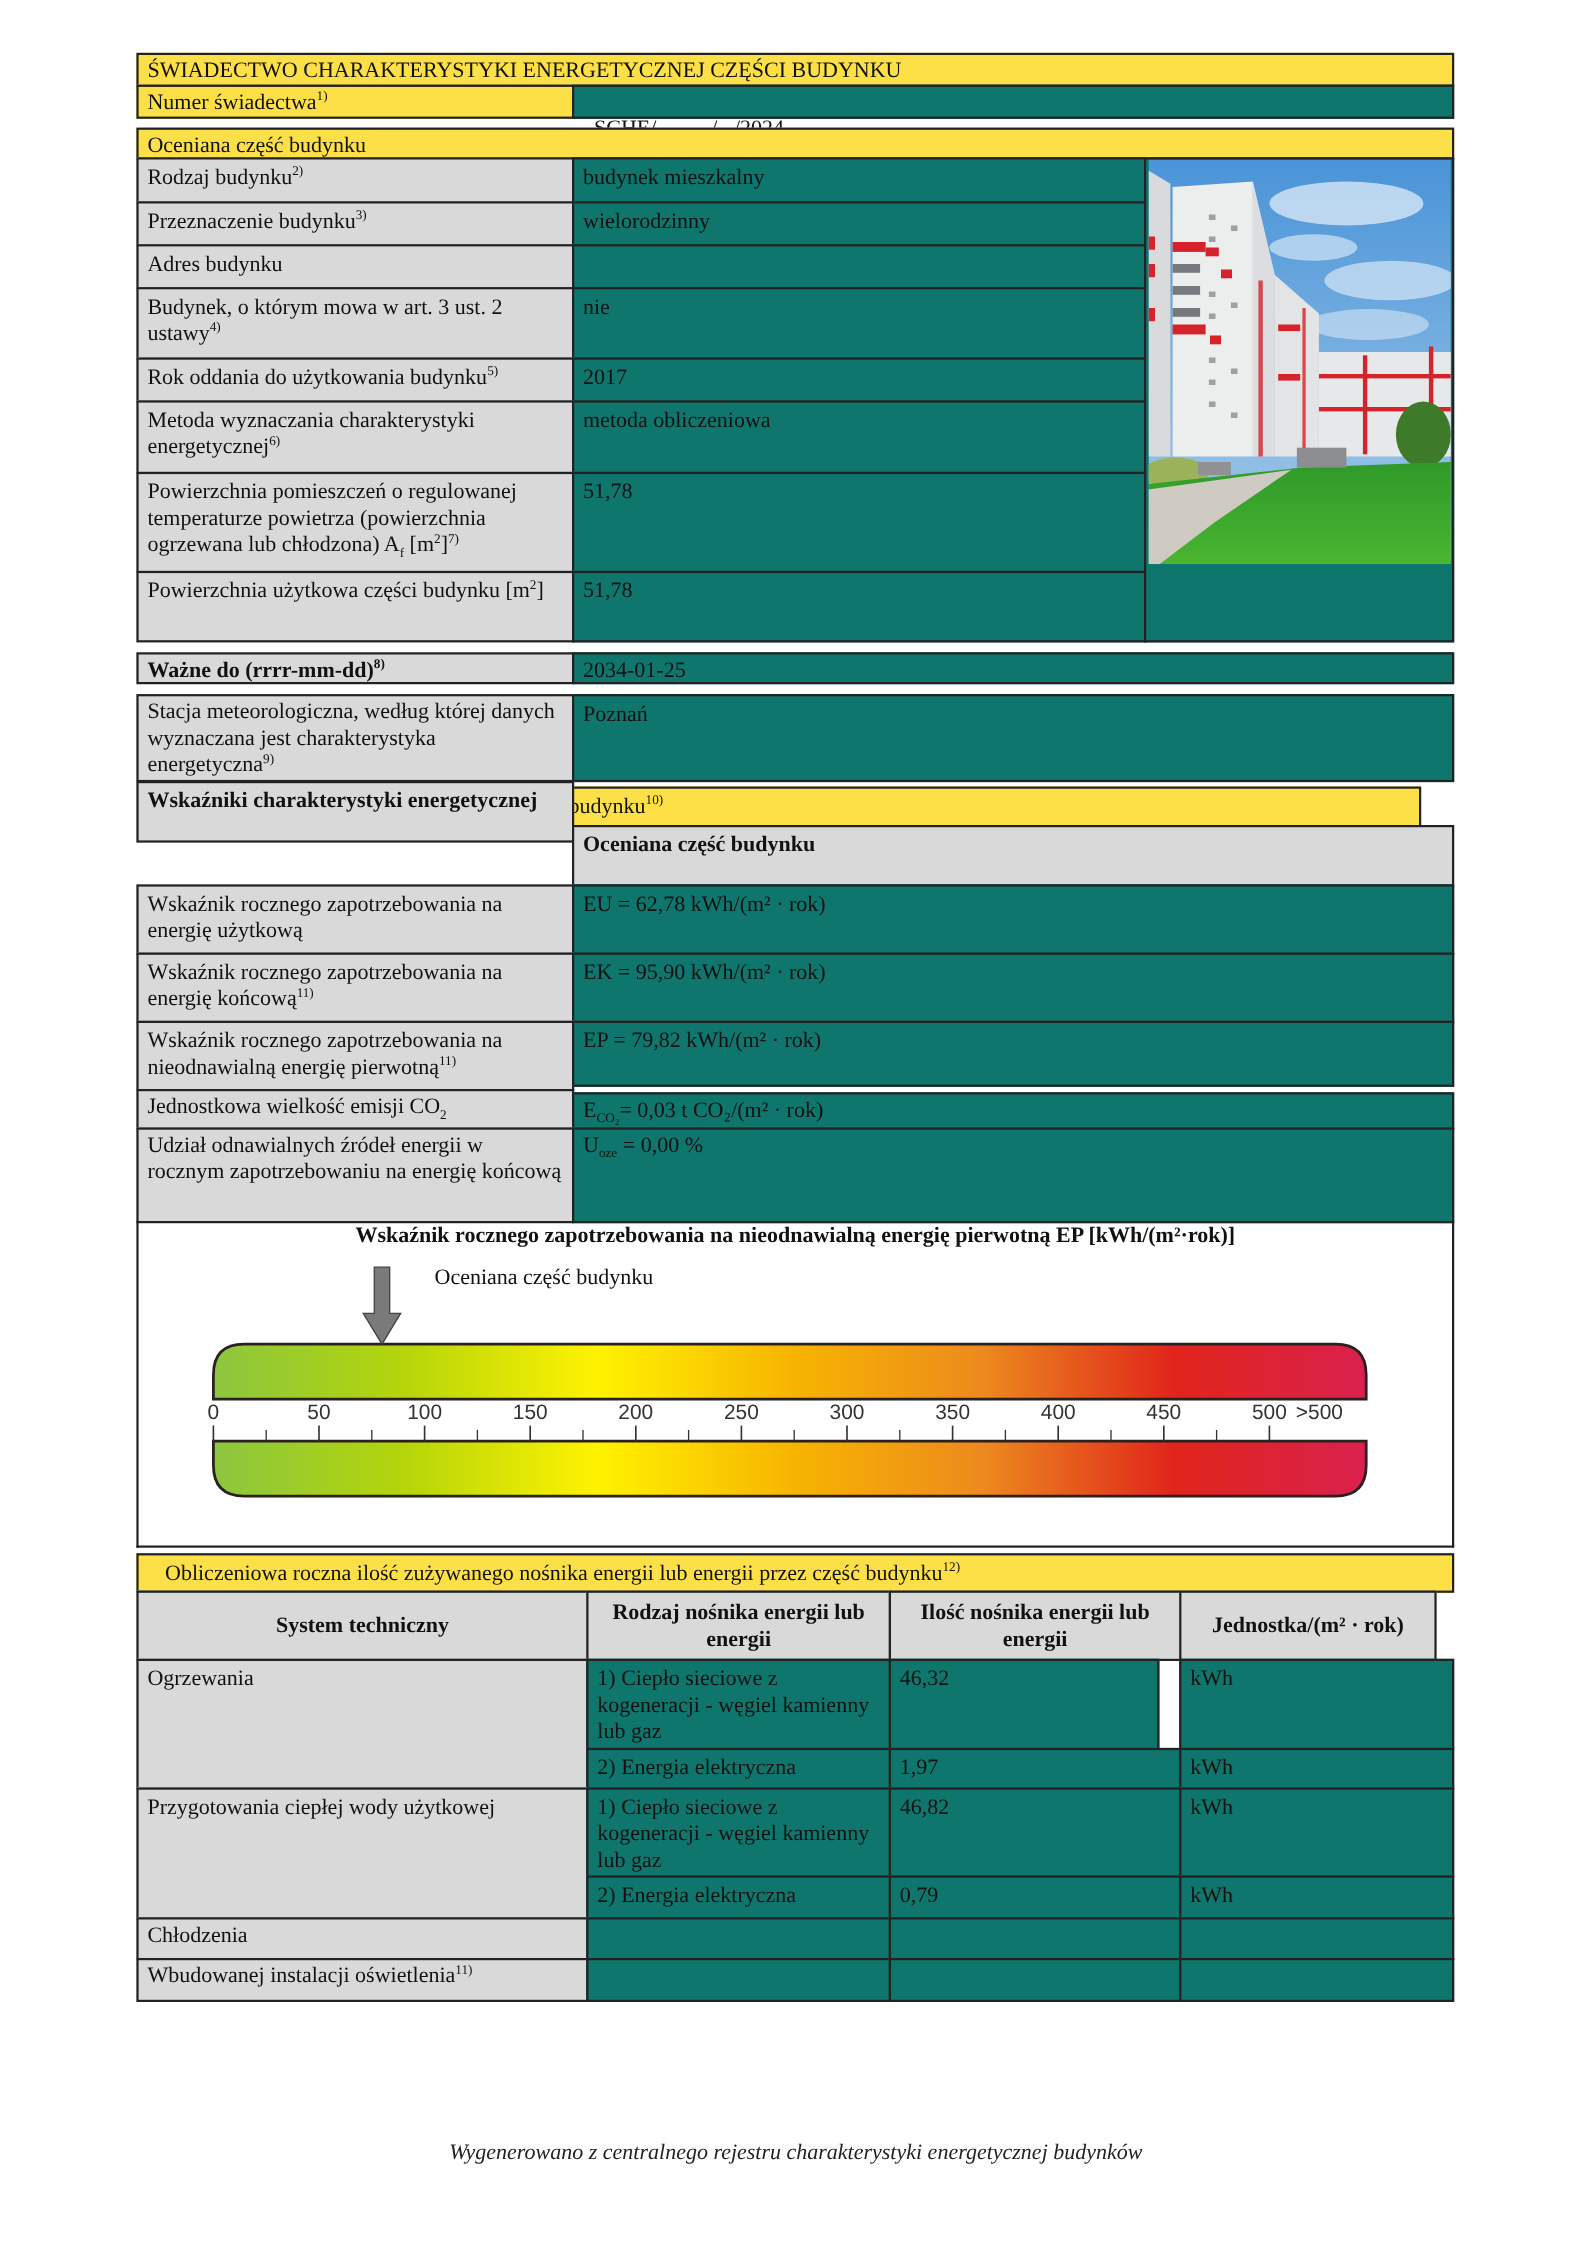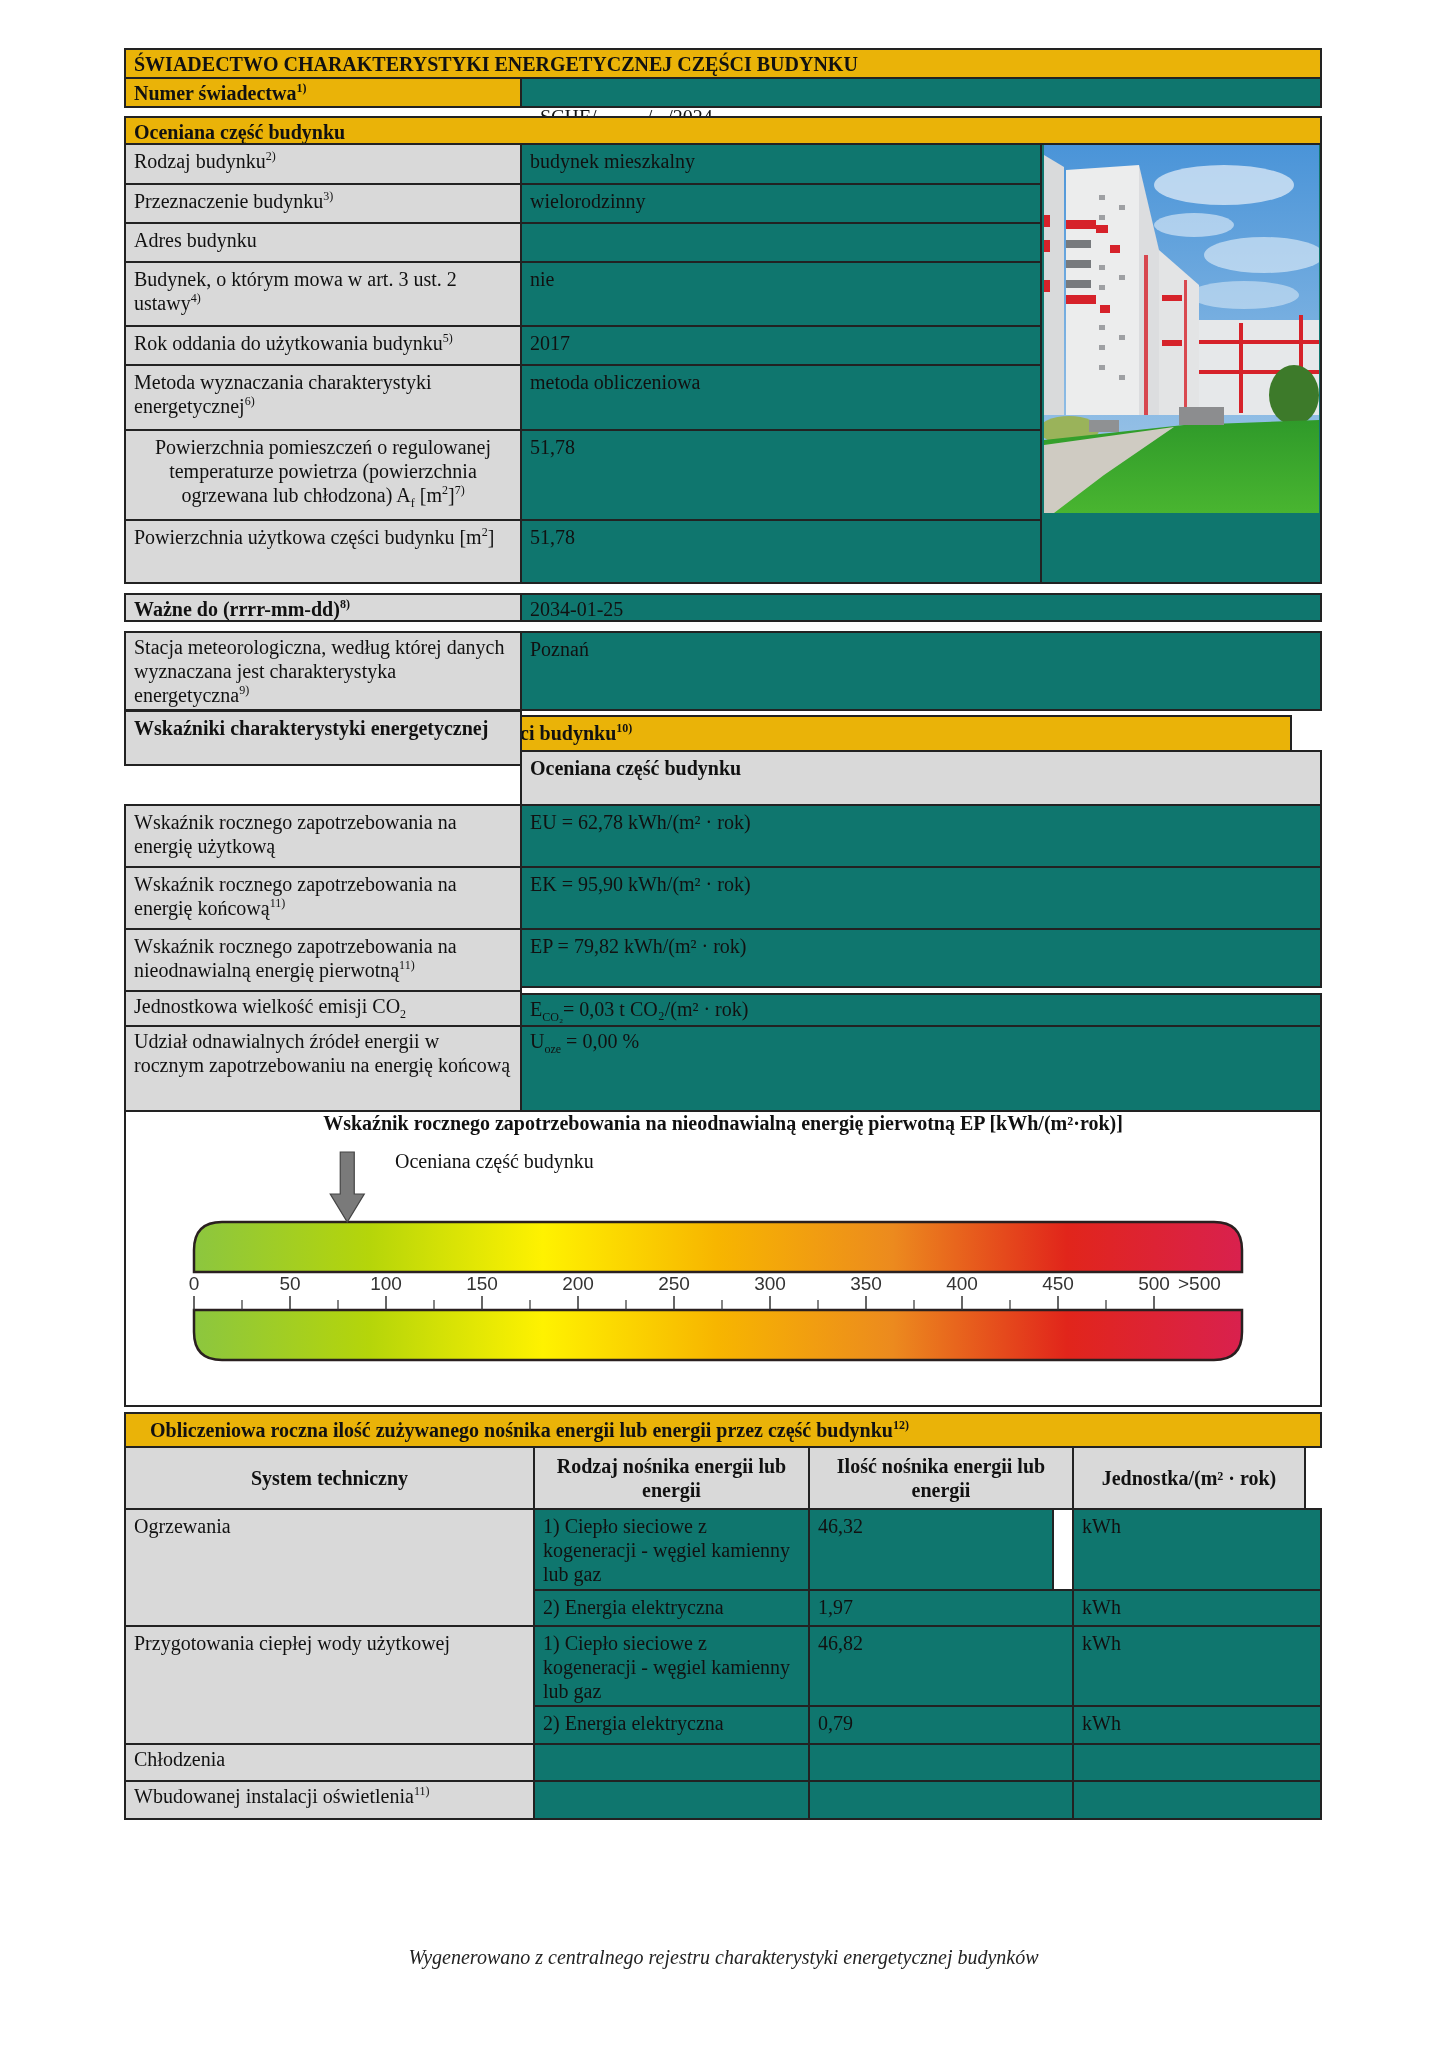--- a/index.html
+++ b/index.html
@@ -1,21 +1,21 @@
 <!DOCTYPE html>
 <html><head>
 <meta charset="utf-8">
 <style>
   html, body { margin:0; padding:0; background:#ffffff; }
   body { width:1447px; height:2048px; position:relative; overflow:hidden;
          font-family:"Liberation Serif", "DejaVu Serif", serif; color:#111; }
   .box { position:absolute; box-sizing:border-box; }
   .cell { position:absolute; box-sizing:border-box; border:2px solid #222; font-size:20px; line-height:24px; padding:4px 8px; }
   .lab { background:#d9d9d9; }
-  .hdr { background:#eab308; font-weight:bold; }
+  .hdr { background:#fde047; font-weight:normal; }
   .val { background:#0f766e; }
   .bold { font-weight:bold; }
   sup { font-size:12px; line-height:0; vertical-align:super; }
   sub { font-size:12px; line-height:0; vertical-align:sub; }
   .center { text-align:center; display:flex; align-items:center; justify-content:center; flex-direction:column; }
   .photo { position:absolute; overflow:hidden; }
   .footer { position:absolute; left:0; width:1447px; text-align:center; font-style:italic; font-size:20px; color:#222; }
 </style>
 </head>
 <body>
@@ -69,21 +69,21 @@
   <span>2017</span>
 </div>
 
 <div class="cell lab" style="left:124px; top:364px; width:398px; height:67px;">
   <span>Metoda wyznaczania charakterystyki energetycznej</span><sup>6)</sup>
 </div>
 <div class="cell val" style="left:520px; top:364px; width:522px; height:67px;">
   <span>metoda obliczeniowa</span>
 </div>
 
-<div class="cell lab" style="left:124px; top:429px; width:398px; height:92px;text-align:center;">
+<div class="cell lab" style="left:124px; top:429px; width:398px; height:92px;">
   <span>Powierzchnia pomieszczeń o regulowanej temperaturze powietrza (powierzchnia ogrzewana lub chłodzona) A</span><sub>f</sub><span> [m</span><sup>2</sup><span>]</span><sup>7)</sup>
 </div>
 <div class="cell val" style="left:520px; top:429px; width:522px; height:92px;">
   <span>51,78</span>
 </div>
 
 <div class="cell lab" style="left:124px; top:519px; width:398px; height:65px;">
   <span>Powierzchnia użytkowa części budynku [m</span><sup>2</sup><span>]</span>
 </div>
 <div class="cell val" style="left:520px; top:519px; width:522px; height:65px;">

